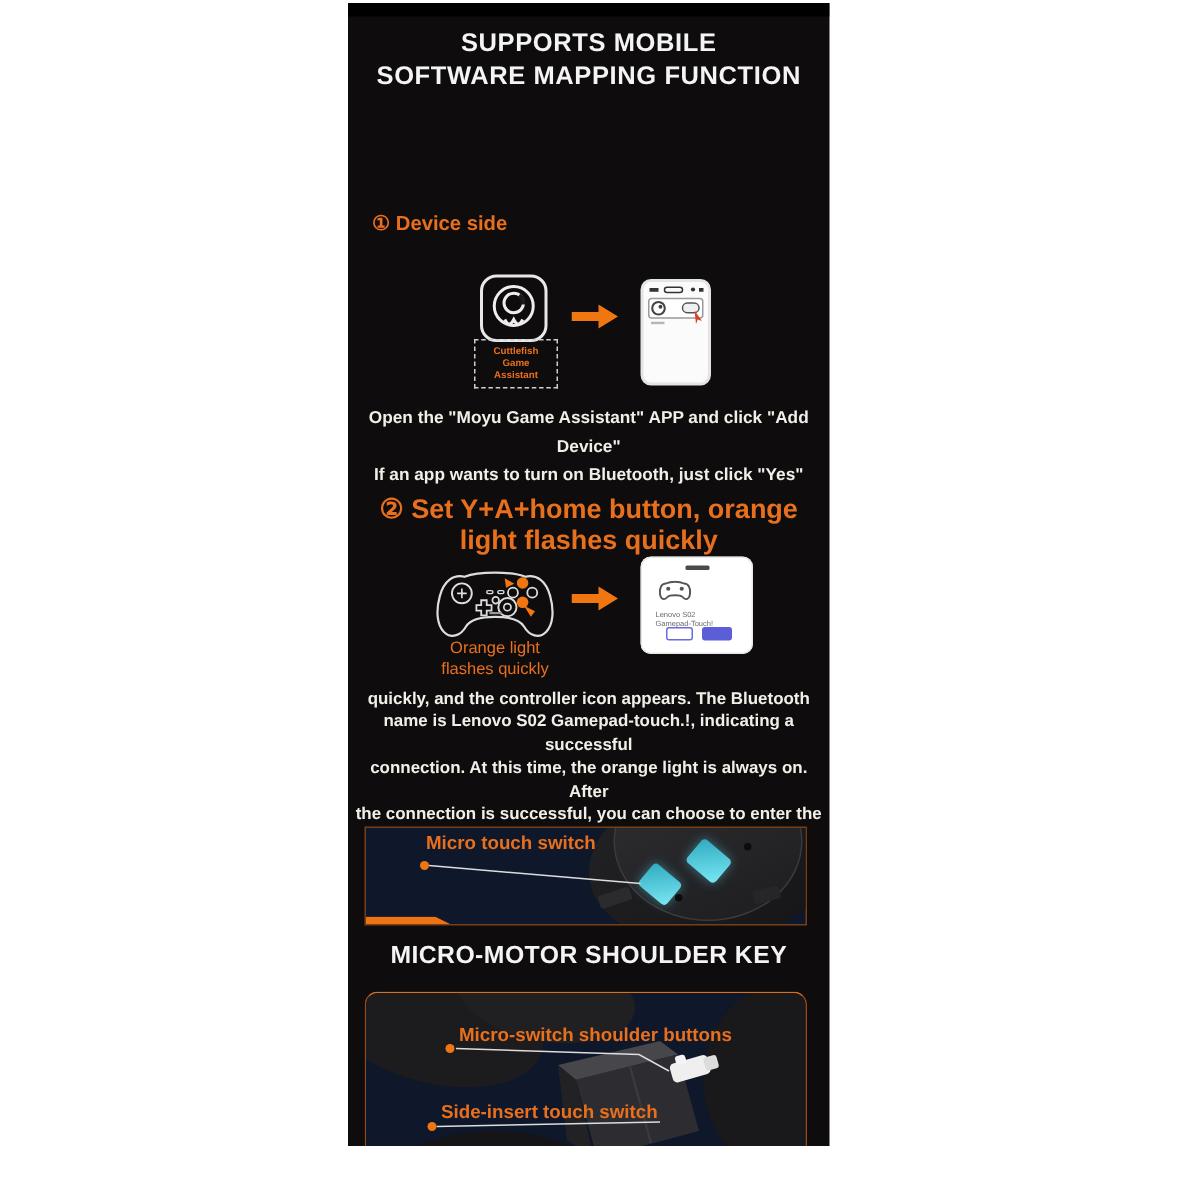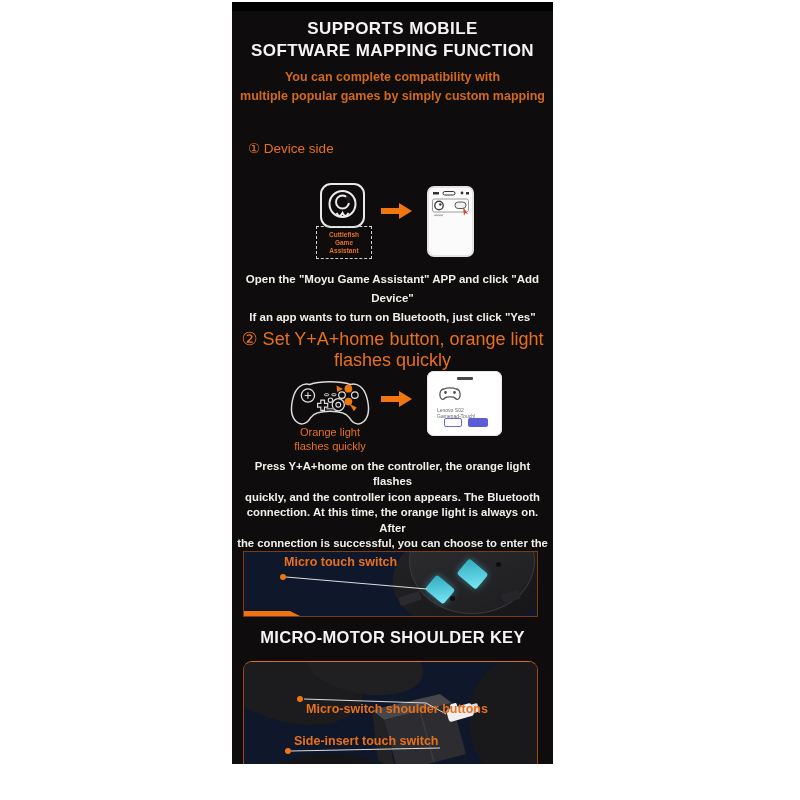--- a/index.html
+++ b/index.html
@@ -14,21 +14,21 @@
   }
   .topbar{position:absolute;left:0;top:0;right:0;height:9px;background:#000;}
   .title{
     position:absolute;top:16px;left:0;width:100%;text-align:center;
     color:#f4f4f4;font-size:17px;font-weight:bold;line-height:22px;letter-spacing:.4px;
   }
   .subtitle{
     position:absolute;top:66px;left:0;width:100%;text-align:center;
     color:#d2691b;font-size:12.5px;font-weight:bold;line-height:19px;
   }
-  .step-label{color:#e8701d;font-size:13.5px;font-weight:normal;position:absolute;}
+  .step-label{color:#e8701d;font-size:13.5px;font-weight:bold;position:absolute;}
   .step1-label{left:16px;top:138px;}
   .step2-label{top:326px;left:0;width:100%;text-align:center;font-size:18px;}
 
   
   .app-icon{
     position:absolute;left:88px;top:181px;width:45px;height:45px;
     border:2px solid #e9e9e9;border-radius:11px;box-sizing:border-box;
   }
   .dash-box{
     position:absolute;left:84px;top:224px;width:56px;height:33px;
@@ -92,24 +92,20 @@
 </style>
 </head>
 <body>
 
 <div class="strip">
   <div class="topbar"></div>
 
   <div class="title">
     <div>SUPPORTS MOBILE</div>
     <div>SOFTWARE MAPPING FUNCTION</div>
-  </div>
-  <div class="subtitle">
-    <div>You can complete compatibility with</div>
-    <div>multiple popular games by simply custom mapping</div>
   </div>
 
   <div class="step-label step1-label">① Device side</div>
 
   <div class="app-icon">
     <svg class="overlay-svg" width="41" height="41" viewBox="0 0 41 41">
       <circle cx="20.5" cy="19" r="13" fill="none" stroke="#ededed" stroke-width="2"></circle>
       <circle cx="20.5" cy="17" r="6.5" fill="none" stroke="#ededed" stroke-width="2"></circle>
       <path d="M14.5 28 q3 6 6 0 q3 6 6 0" fill="none" stroke="#ededed" stroke-width="2"></path>
       <path d="M24 12 a7 7 0 0 1 3 6" fill="none" stroke="#1a1a1a" stroke-width="3"></path>
@@ -183,22 +179,22 @@
     </svg>
     <div class="dlg-text">
       <div>Lenovo S02</div>
       <div>Gamepad-Touch!</div>
     </div>
     <div class="dlg-btn dlg-btn-cancel"></div>
     <div class="dlg-btn dlg-btn-ok"></div>
   </div>
 
   <div class="paragraph">
-    <div>Press Y+A+home on the controller, the orange light flashes</div>
     <div>quickly, and the controller icon appears. The Bluetooth</div>
+    <div>name is Lenovo S02 Gamepad-touch.!, indicating a successful</div>
     <div>connection. At this time, the orange light is always on. After</div>
     <div>the connection is successful, you can choose to enter the</div>
     <div>game you want to play.</div>
   </div>
 
   <div class="panel panel1">
     <div class="blob disc1"></div>
     <div class="blob disc2"></div>
     <div class="pad pad1"></div>
     <div class="pad pad2"></div>
@@ -229,17 +225,17 @@
       <g transform="rotate(-16 216 50)">
         <rect x="203" y="44" width="26" height="13" rx="3" fill="#efefef"></rect>
         <rect x="226" y="46" width="9" height="9" rx="2" fill="#dcdcdc"></rect>
         <rect x="208" y="40" width="7" height="6" rx="2" fill="#f4f4f4"></rect>
       </g>
       <polyline points="60,37 182,41 202,52" fill="none" stroke="#dddddd" stroke-width="1"></polyline>
       <circle cx="56" cy="37" r="3" fill="#f07611"></circle>
       <polyline points="47,89 196,86" fill="none" stroke="#dddddd" stroke-width="1"></polyline>
       <circle cx="44" cy="89" r="3" fill="#f07611"></circle>
     </svg>
-    <div class="p-label" style="left:62px;top:21px;margin-top:19px;">Micro-switch shoulder buttons</div>
+    <div class="p-label" style="left:62px;top:21px;">Micro-switch shoulder buttons</div>
     <div class="p-label" style="left:50px;top:72px;">Side-insert touch switch</div>
     <div class="p2-wedge"></div>
   </div>
 </div>
 
 </body></html>

